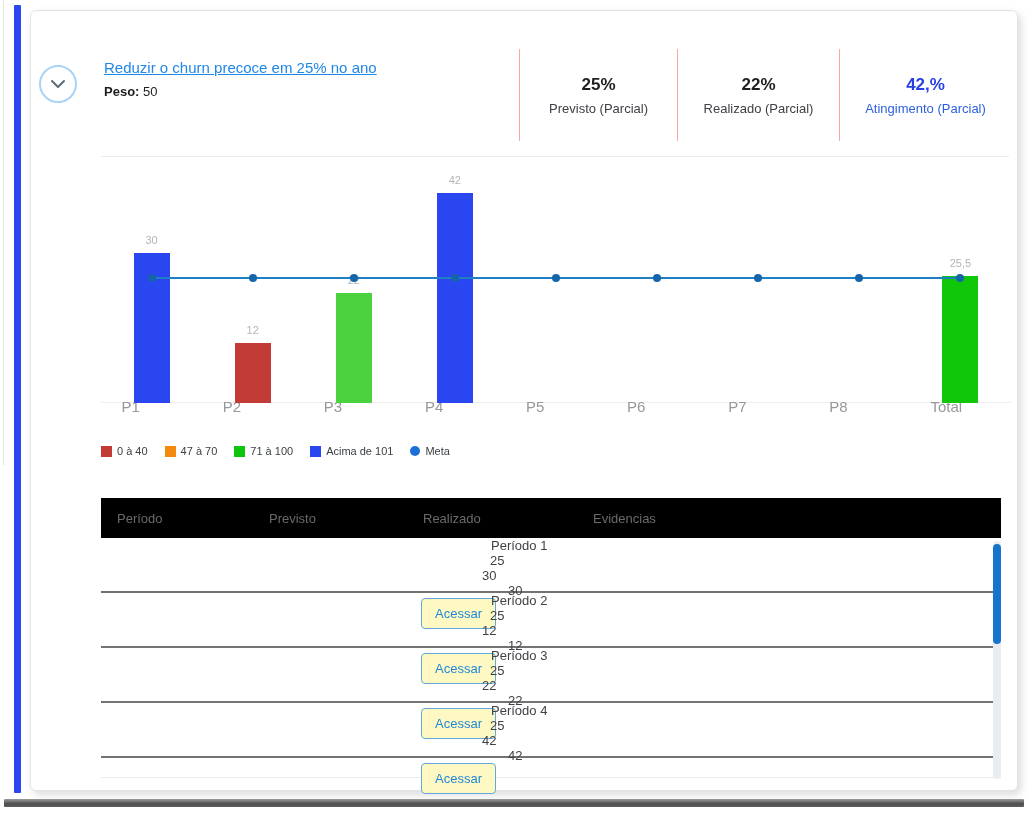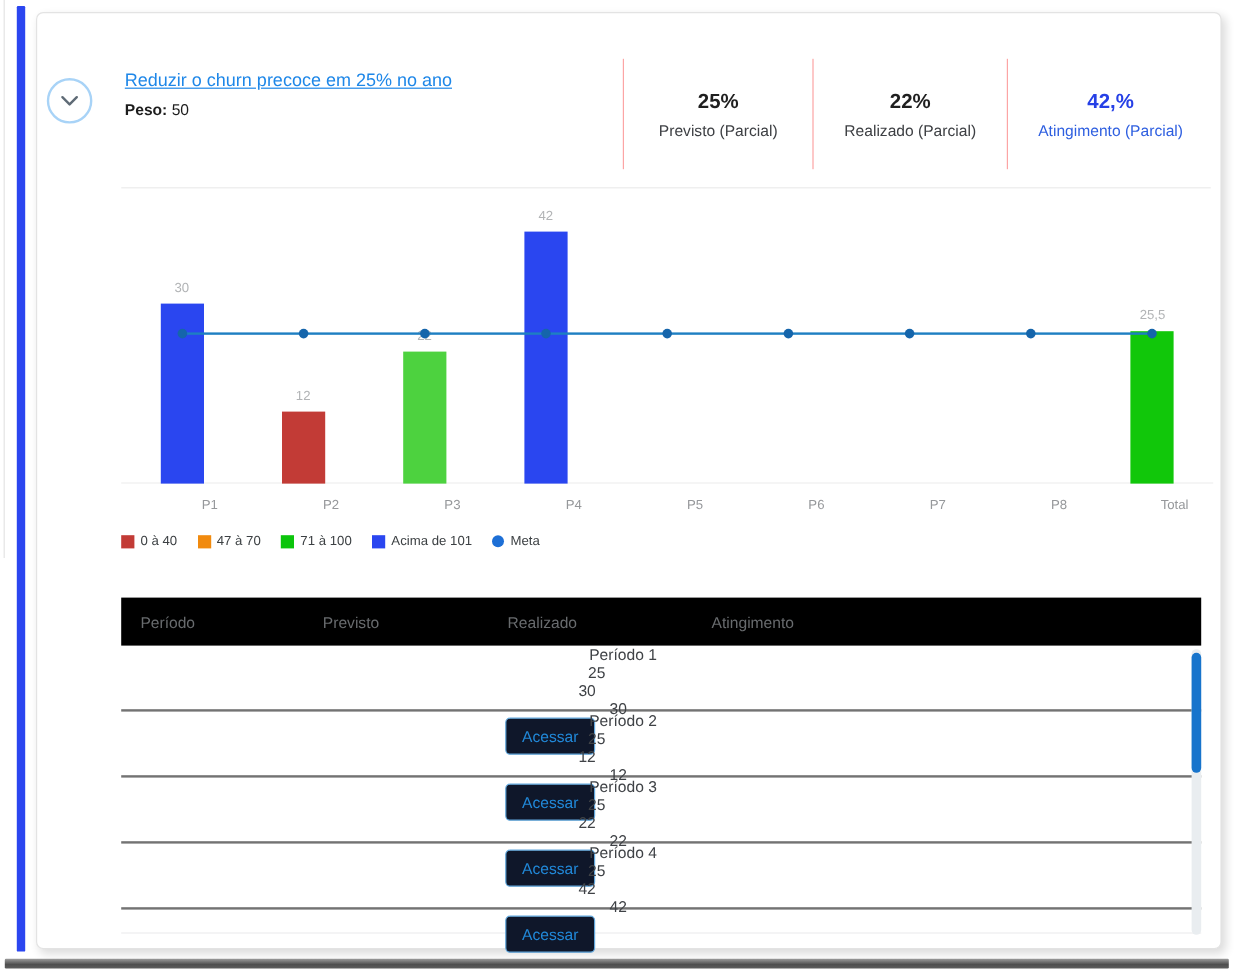--- a/index.html
+++ b/index.html
@@ -37,37 +37,37 @@
   .stat-value { font-size:17px; font-weight:bold; color:#1f1f1f; }
   .stat-label { font-size:13px; color:#3e4044; margin-top:6px; }
   .stat.highlight .stat-value { color:#2640e6; }
   .stat.highlight .stat-label { color:#2e5fe0; }
   .header-rule { position:absolute; top:145px; left:70px; right:8px; height:1px; background:#ececec; }
   
   .chart-wrap { position:absolute; top:148px; left:70px; width:910px; height:270px; }
   .axis-line { position:absolute; left:0; right:0; bottom:26px; height:1px; background:#efefef; }
   .bar { position:absolute; width:36px; z-index:1; }
   .bar-label { position:absolute; width:44px; text-align:center; font-size:11px; color:#b2b4b6; z-index:2; }
-  .cat-label { position:absolute; width:60px; bottom:2px; text-align:right; font-size:11px; color:#96989b; }
+  .cat-label { position:absolute; width:60px; bottom:14px; text-align:left; font-size:15px; color:#96989b; }
   .meta-line { position:absolute; height:2px; background:#1e7fc2; z-index:2; }
   .meta-dot { position:absolute; width:8px; height:8px; border-radius:50%; background:#1565ab; z-index:3; }
   
   .legend { position:absolute; top:434px; left:70px; display:flex; align-items:center; gap:17px; font-size:11px; color:#3c4043; }
   .legend-item { display:flex; align-items:center; gap:5px; cursor:pointer; }
   .sw-square { width:11px; height:11px; display:inline-block; }
   .sw-circle { width:10px; height:10px; border-radius:50%; display:inline-block; }
   
   .table-wrap { position:absolute; top:487px; left:70px; width:900px; font-size:13px; }
   .thead { display:flex; height:40px; background:#000000; align-items:center; color:#686b6e; }
   .tr { display:flex; height:55px; align-items:center; border-bottom:2px solid #737373; color:#3f4246;flex-direction:column; }
   .th, .td { padding-left:16px; flex:none; }
   .table-spacer { height:20px; border-bottom:1px solid #ededee; }
   .acessar-btn {
     margin-left:23px; padding:7px 13px; font-size:13px; font-family:inherit;
-    border:1px solid #62a8dd; color:#2188d8; background:#0f172a; border-radius:4px; cursor:pointer;
+    border:1px solid #62a8dd; color:#2188d8; background:#fef9c3; border-radius:4px; cursor:pointer;
   }
   .sb-track { position:absolute; right:0; top:43px; width:8px; height:238px; background:#e9edf0; border-radius:4px; }
   .sb-thumb { position:absolute; left:0; top:3px; width:8px; height:100px; background:#1774cc; border-radius:4px; cursor:pointer; }
 </style>
 </head>
 <body>
 
 <div class="page-edge"></div>
 <div class="accent-bar"></div>
 
@@ -160,21 +160,21 @@
         <span class="sw-circle" style="background: rgb(29, 111, 214);"></span>
         <span>Meta</span>
       </div>
     </div>
 
   <div class="table-wrap">
     <div class="thead" id="thead">
         <div class="th" style="width: 152px;">Período</div>
         <div class="th" style="width: 154px;">Previsto</div>
         <div class="th" style="width: 170px;">Realizado</div>
-        <div class="th" style="width: 118px;">Atingimento</div>
+        <div class="th" style="width: 118px;">Evidencias</div>
       </div>
     <div id="tbody">
         <div class="tr">
           <div class="td" style="width: 152px;">Período 1</div>
           <div class="td" style="width: 154px;">25</div>
           <div class="td" style="width: 170px;">30</div>
           <div class="td" style="width: 118px;">30</div>
           <div class="td" style="width: 306px; padding-left: 0px;"><button class="acessar-btn">Acessar</button></div>
         </div>
         <div class="tr">

